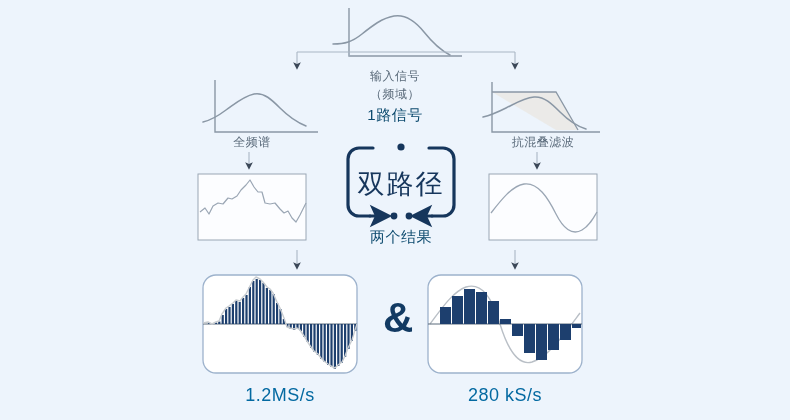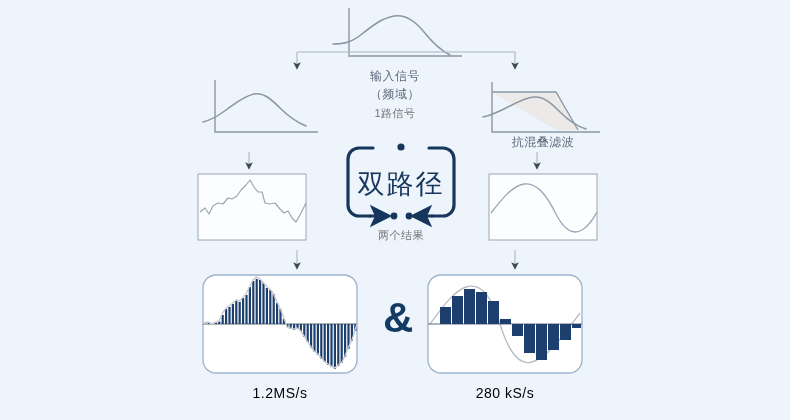--- a/index.html
+++ b/index.html
@@ -13,27 +13,27 @@
   #svgroot{position:absolute;left:0;top:0;width:790px;height:420px;}
   .lbl{
     position:absolute;
     color:#5a6a7a;
     font-size:12px;
     text-align:center;
     white-space:nowrap;
     letter-spacing:0.5px;
   }
   .lbl-strong{
-    color:#737373;
-    font-size:11px;
+    color:#0c4a6e;
+    font-size:15px;
     font-weight:normal;
   }
   .lbl-rate{
-    color:#000000;
-    font-size:14px;
+    color:#0369a1;
+    font-size:18px;
   }
   .badge-text{
     position:absolute;
     color:#16365c;
     font-size:27px;
     letter-spacing:2px;
     white-space:nowrap;
     font-weight:normal;
   }
   .amp{
@@ -212,20 +212,21 @@
           <rect x="572" y="324" width="9" height="4"></rect>
         </g>
       </g>
     </g>
   </svg>
 
   <div class="lbl" style="left:0;top:86px;width:790px;">（频域）</div>
   <div class="lbl" style="left:0;top:68px;width:790px;">输入信号</div>
   <div class="lbl lbl-strong" style="left:0;top:106px;width:790px;">1路信号</div>
 
+  <div class="lbl" style="left:198px;top:134px;width:108px;">全频谱</div>
   <div class="lbl" style="left:478px;top:134px;width:130px;">抗混叠滤波</div>
 
   <div class="badge-text" style="left:348px;top:166px;width:106px;text-align:center;">双路径</div>
   <div class="lbl lbl-strong" style="left:348px;top:228px;width:106px;">两个结果</div>
 
   <div class="amp" style="left:383px;top:297px;">&amp;</div>
 
   <div class="lbl lbl-rate" style="left:203px;top:385px;width:154px;">1.2MS/s</div>
   <div class="lbl lbl-rate" style="left:428px;top:385px;width:154px;">280 kS/s</div>
 

